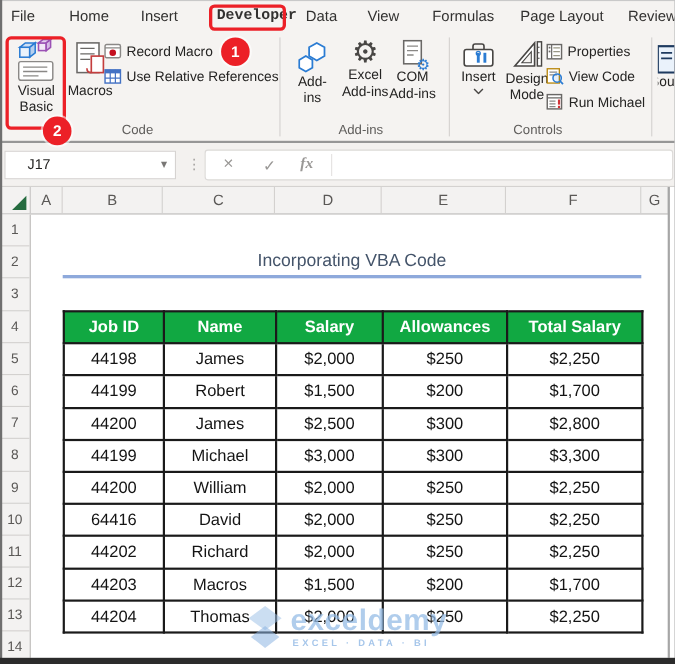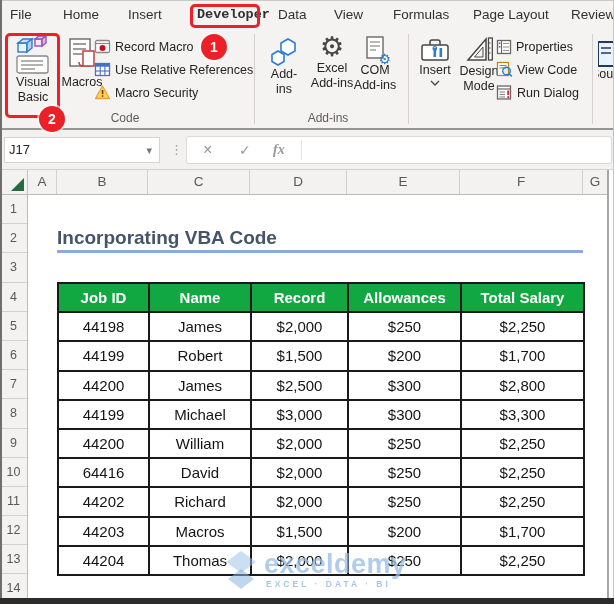--- a/index.html
+++ b/index.html
@@ -26,21 +26,21 @@
   .bigbtn{ position:absolute; top:3px; display:flex; flex-direction:column; align-items:center; }
   .bigbtn .lbl{ font-size:12.5px; color:#252423; line-height:15px; text-align:center; white-space:nowrap; }
   .smallitem{ position:absolute; display:flex; align-items:center; height:21px; }
   .smallitem .lbl{ font-size:12.5px; color:#252423; margin-left:4px; white-space:nowrap; }
   .icon{ display:inline-block; }
   .gear-glyph{ font-size:27px; line-height:28px; color:#484644; }
   .mini-gear{ position:absolute; right:-4px; bottom:-3px; font-size:14px; line-height:14px; color:#2b7cd3; }
 
   
   #fbar{ position:absolute; left:0; top:130px; width:614px; height:40px; background:#f3f1ef; border-bottom:1px solid #d4d2d0; }
-  #namebox{ position:absolute; left:4px; top:7px; width:156px; height:26px; background:#fff; border:1px solid #d6d3d1; font-size:13px; color:#252423; line-height:24px; padding-left:4px; }
+  #namebox{ position:absolute; left:4px; top:7px; width:156px; height:26px; background:#fff; border:1px solid #d6d3d1; font-size:13px; color:#252423; line-height:24px; padding-left:20px; }
   #namebox .dd{ position:absolute; right:7px; top:0; color:#797775; font-size:11px; }
   #fbar-dots{ position:absolute; left:170px; top:7px; height:26px; line-height:26px; color:#a19f9d; font-size:13px; }
   #fxbox{ position:absolute; left:186px; top:6px; width:426px; height:28px; background:#fff; border:1px solid #dcdad8; border-radius:3px; }
   #fxbox .op{ position:absolute; top:0; height:26px; line-height:26px; color:#9a9896; }
   #fx-close{ left:16px; font-size:16px; }
   #fx-check{ left:52px; font-size:14px; }
   #fx-fx{ left:86px; font-family:"Liberation Serif","DejaVu Serif",serif; font-style:italic; font-weight:bold; font-size:14px; color:#605e5c; }
   #fx-div{ position:absolute; left:114px; top:3px; width:1px; height:20px; background:#e4e2e0; }
 
   
@@ -48,21 +48,21 @@
   .colcell{ height:24px; line-height:24px; text-align:center; font-size:13.5px; color:#5a5856; border-right:1px solid #d3d1cf; }
   #selectall{ position:relative; width:28px; height:24px; border-right:1px solid #c6c4c2; }
   #selectall .tri{ position:absolute; right:3px; bottom:3px; width:0; height:0; border-left:13px solid transparent; border-bottom:13px solid #256b3f; }
 
   
   #gutter{ position:absolute; left:0; top:195px; width:28px; height:403px; background:#f3f2f1; border-right:1px solid #bdbbb9; overflow:hidden; }
   .rownum{ height:29.2px; line-height:29.2px; text-align:center; font-size:12.5px; color:#5a5856; border-bottom:1px solid #d3d1cf; }
 
   
   #sheet-right-line{ position:absolute; left:607px; top:170px; width:2px; height:428px; background:#a6a6a6; }
-  #title{ position:absolute; left:57px; top:226px; width:526px; height:24px; line-height:24px; text-align:left; font-size:19px; font-weight:bold; color:var(--titleblue); }
+  #title{ position:absolute; left:57px; top:226px; width:526px; height:24px; line-height:24px; text-align:center; font-size:16px; font-weight:normal; color:var(--titleblue); }
   #title-underline{ position:absolute; left:57px; top:250px; width:526px; height:3px; background:var(--underline); }
   #datatable{ position:absolute; left:57px; top:282px; border-collapse:collapse; table-layout:fixed; }
   #datatable td, #datatable th{ border:2px solid #1a1a1a; text-align:center; font-size:15px; padding:0; }
   #datatable tr{ height:29.2px;padding-left:33px; }
   #datatable th{ background:var(--green); color:#fff; font-weight:bold; }
   #datatable td{ background:#fff; color:#141414; }
 
   
   #watermark{ position:absolute; left:222px; top:549px; display:flex; align-items:flex-start; z-index:6; pointer-events:none; }
   #wm-text{ margin-left:4px; }
@@ -147,30 +147,20 @@
         <svg width="17" height="17" viewBox="0 0 17 17">
           <rect x="1.5" y="2.5" width="14" height="12" fill="#fff" stroke="#4472c4" stroke-width="1.3"></rect>
           <rect x="1.5" y="2.5" width="14" height="3.2" fill="#4472c4"></rect>
           <line x1="6.2" y1="2.5" x2="6.2" y2="14.5" stroke="#4472c4" stroke-width="1.1"></line>
           <line x1="10.9" y1="2.5" x2="10.9" y2="14.5" stroke="#4472c4" stroke-width="1.1"></line>
           <line x1="1.5" y1="10" x2="15.5" y2="10" stroke="#4472c4" stroke-width="1.1"></line>
         </svg>
       </span>
       <span class="lbl">Use Relative References</span>
     </div>
-    <div class="smallitem" style="left:94px; top:52px;">
-      <span class="icon">
-        <svg width="17" height="17" viewBox="0 0 17 17">
-          <path d="M8.5 2 L15.5 14.5 H1.5 Z" fill="#ffd34d" stroke="#e9a13b" stroke-width="1.3" stroke-linejoin="round"></path>
-          <rect x="7.8" y="6" width="1.5" height="4.2" fill="#5c3a00"></rect>
-          <rect x="7.8" y="11.3" width="1.5" height="1.5" fill="#5c3a00"></rect>
-        </svg>
-      </span>
-      <span class="lbl">Macro Security</span>
-    </div>
     <div class="grouplabel" style="left:70px; width:110px;">Code</div>
     <div class="gsep" style="left:254px;"></div>
 
     <div class="bigbtn" style="left:262px; width:44px;">
       <span class="icon" style="margin-top:4px;">
         <svg width="27" height="30" viewBox="0 0 27 30">
           <path d="M17 2 L24 6 V14 L17 18 L10 14 V6 Z" fill="#fff" stroke="#2b7cd3" stroke-width="1.6"></path>
           <path d="M7 14 L13 17.5 V24.5 L7 28 L1 24.5 V17.5 Z" fill="#fff" stroke="#2b7cd3" stroke-width="1.6"></path>
         </svg>
       </span>
@@ -260,22 +250,23 @@
         <svg width="17" height="17" viewBox="0 0 17 17">
           <rect x="1.5" y="2" width="13" height="13" fill="#fff" stroke="#6a6866" stroke-width="1.3"></rect>
           <line x1="1.5" y1="5" x2="14.5" y2="5" stroke="#6a6866" stroke-width="1.2"></line>
           <line x1="3.5" y1="8" x2="9" y2="8" stroke="#8a8886" stroke-width="1.1"></line>
           <line x1="3.5" y1="10.5" x2="9" y2="10.5" stroke="#8a8886" stroke-width="1.1"></line>
           <line x1="3.5" y1="13" x2="9" y2="13" stroke="#8a8886" stroke-width="1.1"></line>
           <rect x="11.2" y="6.5" width="2" height="4.6" fill="#d13438"></rect>
           <rect x="11.2" y="12.2" width="2" height="2" fill="#d13438"></rect>
         </svg>
       </span>
-      <span class="lbl">Run Dialog</span>
-    </div>
+      <span class="lbl">Run Michael</span>
+    </div>
+    <div class="grouplabel" style="left:434px; width:110px;">Controls</div>
     <div class="gsep" style="left:592px;"></div>
 
     <div class="bigbtn" style="left:598px; width:16px; overflow:hidden;">
       <span class="icon" style="margin-top:8px;">
         <svg width="18" height="26" viewBox="0 0 18 26">
             <rect x="1" y="1" width="16" height="24" fill="#eaf2fb" stroke="#1e3a5f" stroke-width="2"></rect>
             <line x1="4" y1="7" x2="14" y2="7" stroke="#1e3a5f" stroke-width="1.5"></line>
             <line x1="4" y1="12" x2="14" y2="12" stroke="#1e3a5f" stroke-width="1.5"></line>
           </svg>
       </span>
@@ -335,21 +326,21 @@
       <col style="width:91px">
         <col style="width:102px">
         <col style="width:97px">
         <col style="width:113px">
         <col style="width:123px">
     </colgroup>
     <thead>
         <tr>
           <th>Job ID</th>
           <th>Name</th>
-          <th>Record</th>
+          <th>Salary</th>
           <th>Allowances</th>
           <th>Total Salary</th>
         </tr>
       </thead>
     <tbody>
         <tr>
           <td>44198</td>
           <td>James</td>
           <td>$2,000</td>
           <td>$250</td>

